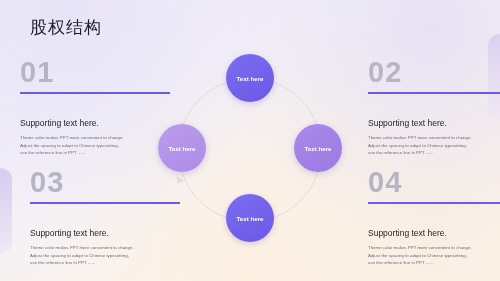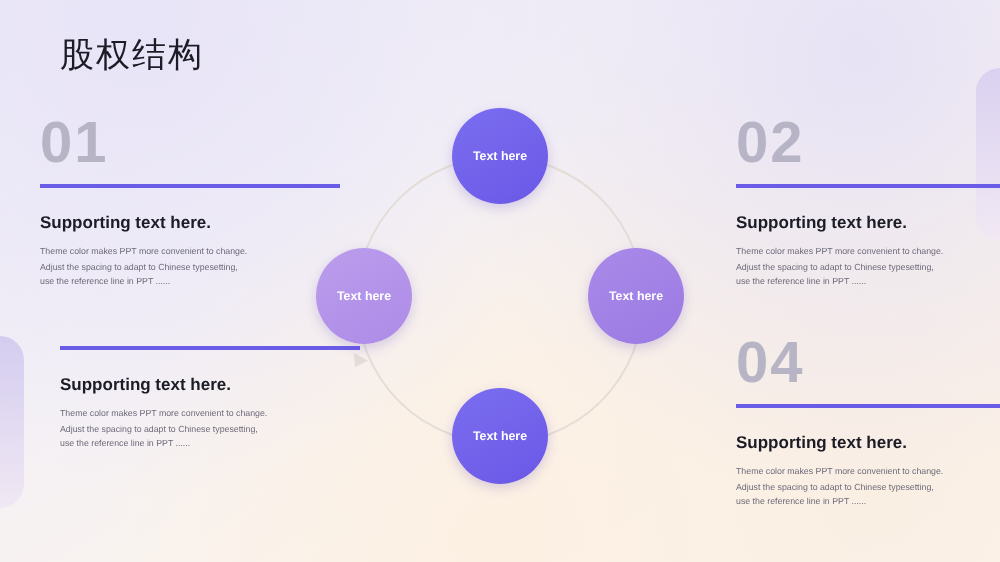--- a/index.html
+++ b/index.html
@@ -64,23 +64,23 @@
     line-height: 1;
     letter-spacing: 1px;
   }
   .rule {
     margin-top: 5px;
     width: 100%;
     height: 2px;
     background: #6b5ce7;
   }
   .sub {
-    margin-top: 12px;
+    margin-top: 24px;
     font-size: 8.5px;
-    font-weight: bold;
+    font-weight: normal;
     color: #1c1c26;
   }
   .body {
     margin-top: 6px;
     font-size: 4.4px;
     line-height: 1.75;
     color: #6d6a7a;
     width: 104px;
   }
 
@@ -142,20 +142,21 @@
   </div>
 
   <div class="block block-tr">
     <div class="num">02</div>
     <div class="rule"></div>
     <div class="sub">Supporting text here.</div>
     <div class="body">Theme color makes PPT more convenient to change. Adjust the spacing to adapt to Chinese typesetting, use the reference line in PPT ......</div>
   </div>
 
   <div class="block block-bl">
+    <div class="num">03</div>
     <div class="rule"></div>
     <div class="sub">Supporting text here.</div>
     <div class="body">Theme color makes PPT more convenient to change. Adjust the spacing to adapt to Chinese typesetting, use the reference line in PPT ......</div>
   </div>
 
   <div class="block block-br">
     <div class="num">04</div>
     <div class="rule"></div>
     <div class="sub">Supporting text here.</div>
     <div class="body">Theme color makes PPT more convenient to change. Adjust the spacing to adapt to Chinese typesetting, use the reference line in PPT ......</div>

